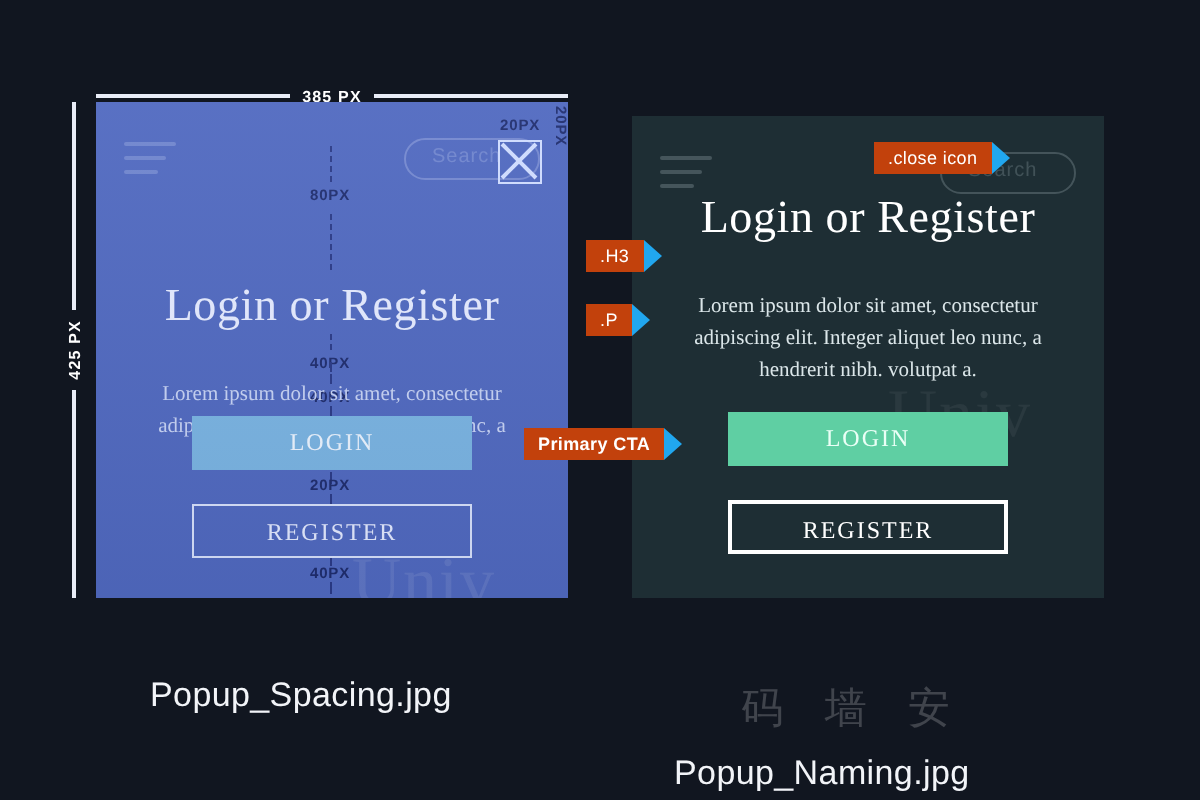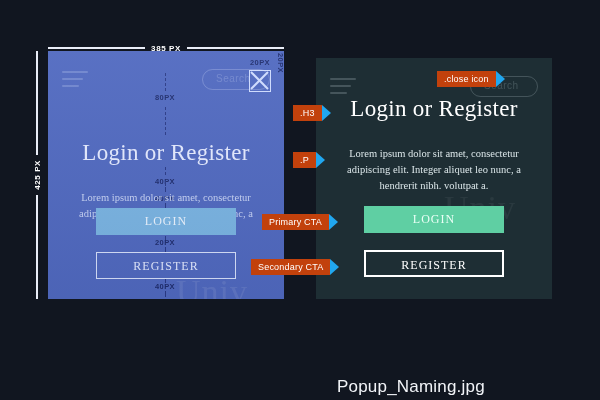--- a/index.html
+++ b/index.html
@@ -313,23 +313,23 @@
   .tag::after {
     content: "";
     position: absolute;
     left: 100%;
     top: 0;
     width: 0; height: 0;
     border-top: 8px solid transparent;
     border-bottom: 8px solid transparent;
     border-left: 9px solid #21a7ef;
   }
-  .tag-h3        { left: 293px; top: 105px; }
+  .tag-h3        { left: 293px; top: 120px; }
   .tag-p         { left: 293px; top: 152px; }
-  .tag-primary   { left: 262px; top: 214px; }
+  .tag-primary   { left: 262px; top: 214px; font-weight: bold; }
   .tag-secondary { left: 251px; top: 259px; }
   .tag-close     { left: 437px; top: 71px; }
 
   
   .caption {
     position: absolute;
     top: 338px;
     font-size: 17px;
     color: #f2f4f8;
     letter-spacing: .2px;
@@ -463,18 +463,19 @@
   </div>
 
   <div class="close-x">
     
   </div>
 
   <div class="tag tag-close">.close icon</div>
   <div class="tag tag-h3">.H3</div>
   <div class="tag tag-p">.P</div>
   <div class="tag tag-primary">Primary CTA</div>
-  <div class="tag tag-secondary">Secondary CTA</div>
-
+
+  <div class="caption caption-left">Popup_Spacing.jpg</div>
   <div class="caption caption-right">Popup_Naming.jpg</div>
 
+  <div class="wm-brush">码 墙 安</div>
 
 </div>
 
 </body></html>

